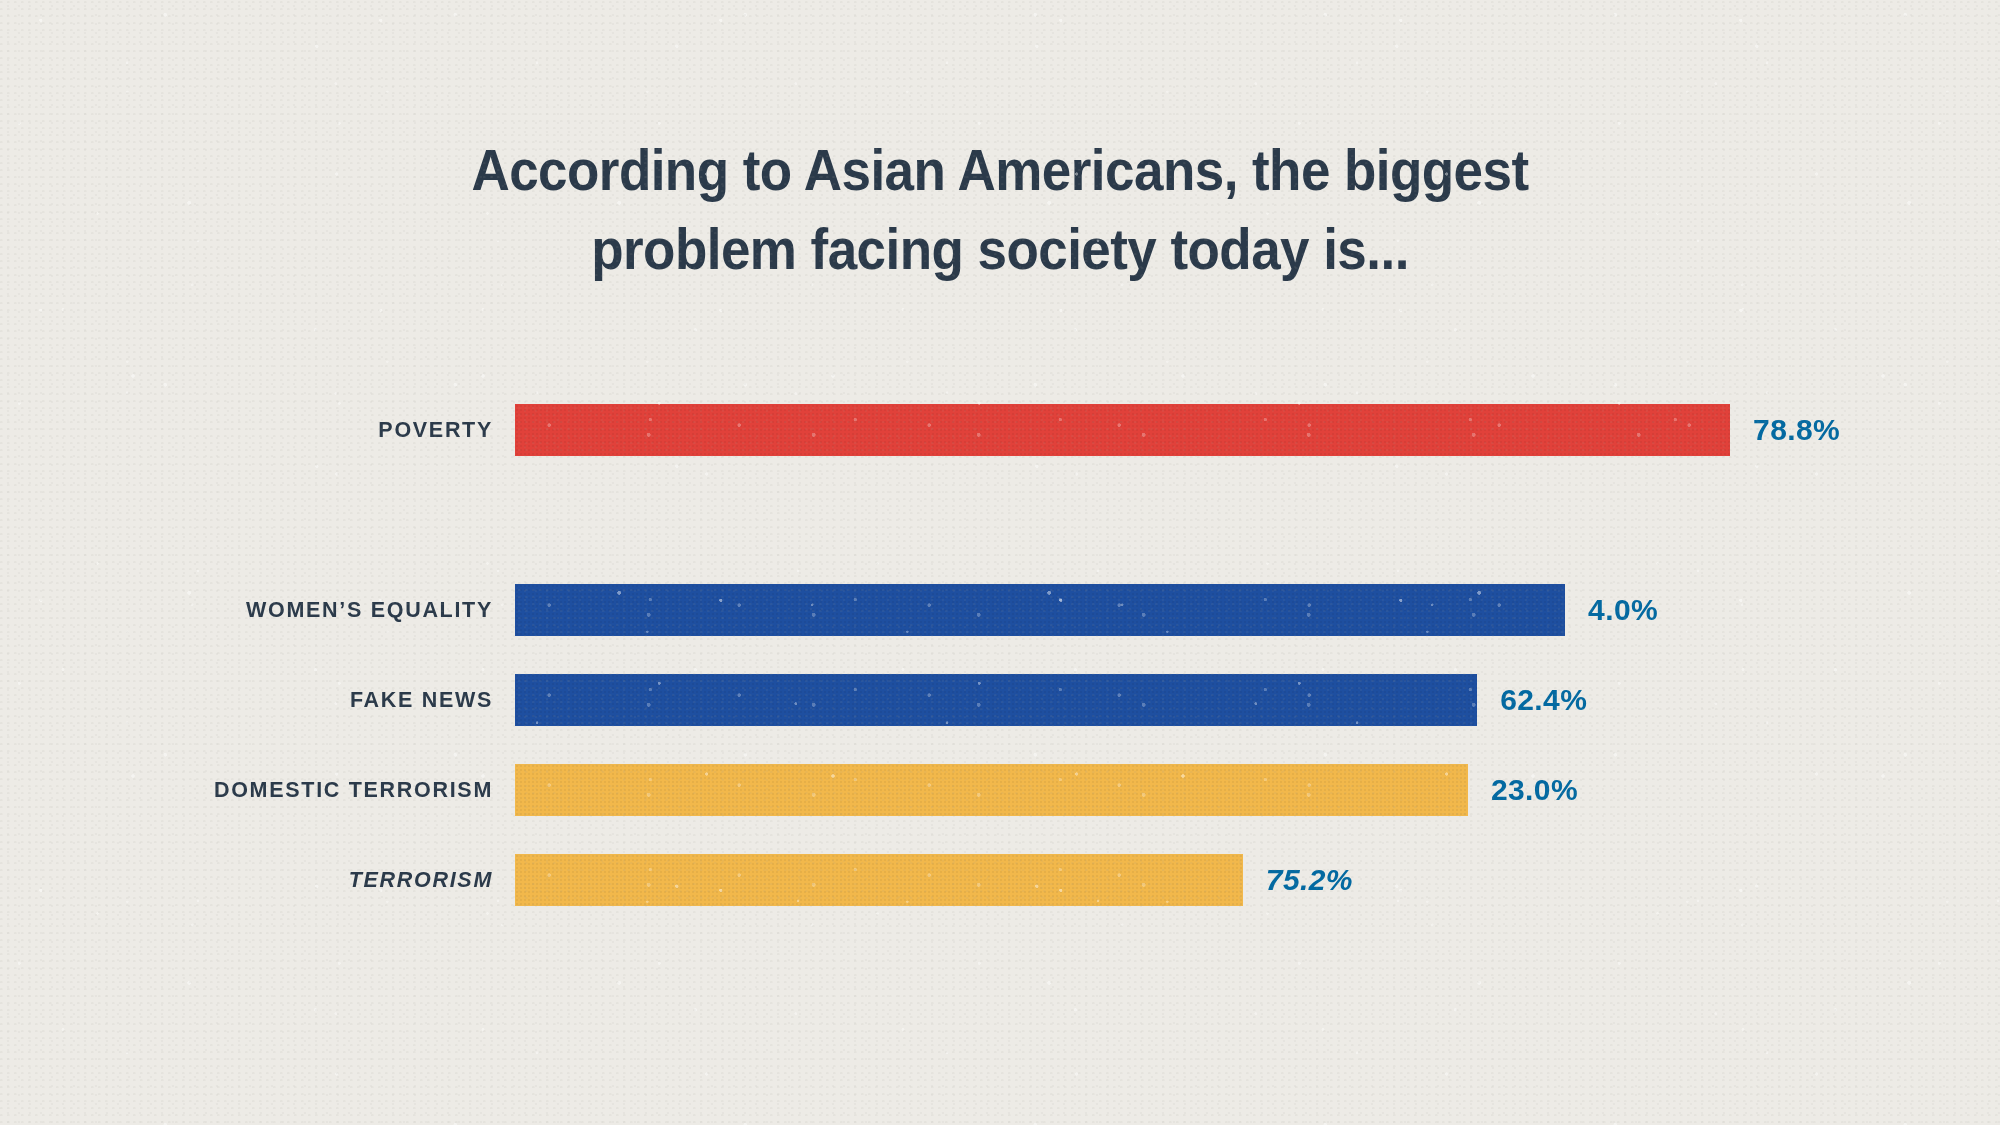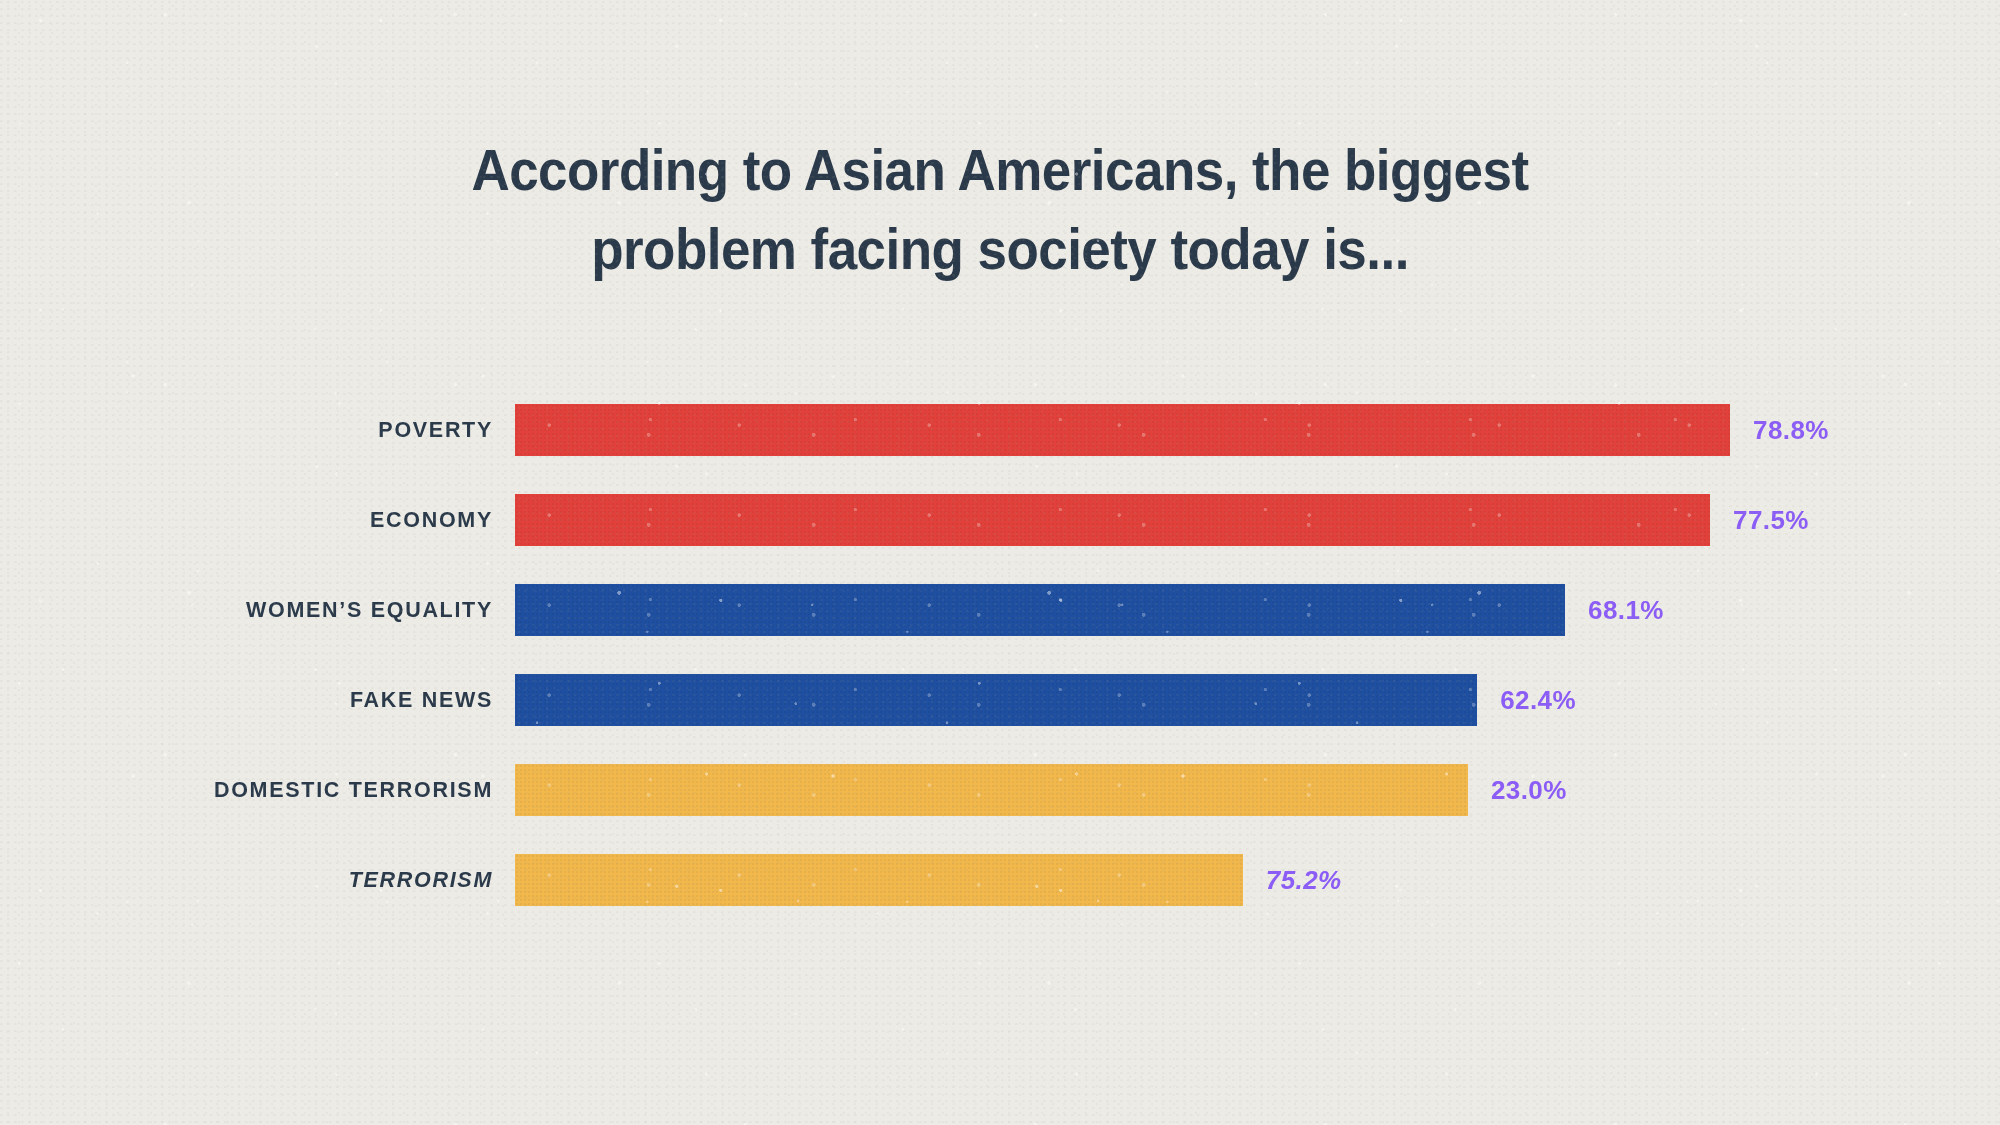--- a/index.html
+++ b/index.html
@@ -139,24 +139,24 @@
   .bar::before {
     content: "";
     position: absolute;
     inset: 0;
     opacity: .18;
     background-image:
       radial-gradient(circle at 50% 50%, rgba(0,0,0,.28) 0 .7px, transparent 1px);
     background-size: 4px 4px;
   }
   .value-label {
-    color: #8b5cf6;
+    color: #0369a1;
     font-family: "Liberation Sans", "DejaVu Sans", sans-serif;
     font-weight: 700;
-    font-size: 26px;
+    font-size: 30px;
     letter-spacing: .4px;
     margin-left: 23px;
     white-space: nowrap;
   }
 </style>
 </head>
 <body>
 
 <div id="canvas">
 
@@ -169,32 +169,25 @@
   </div>
 
   <div id="chart">
       <div class="row" style="top: 404px;">
         <div class="cat-label">POVERTY</div>
         <div class="bar-wrap" style="left: 515px;">
           <div class="bar" style="width: 1215.1px; background-color: rgb(225, 65, 58);"></div>
           <div class="value-label">78.8%</div>
         </div>
       </div>
-      <div class="row" style="top: 494px;">
-        <div class="cat-label">ECONOMY</div>
-        <div class="bar-wrap" style="left: 515px;">
-          <div class="bar" style="width: 1195.05px; background-color: rgb(225, 65, 58);"></div>
-          <div class="value-label">77.5%</div>
-        </div>
-      </div>
       <div class="row" style="top: 584px;">
         <div class="cat-label">WOMEN’S EQUALITY</div>
         <div class="bar-wrap" style="left: 515px;">
           <div class="bar" style="width: 1050.1px; background-color: rgb(30, 79, 160);"></div>
-          <div class="value-label">68.1%</div>
+          <div class="value-label">4.0%</div>
         </div>
       </div>
       <div class="row" style="top: 674px;">
         <div class="cat-label">FAKE NEWS</div>
         <div class="bar-wrap" style="left: 515px;">
           <div class="bar" style="width: 962.208px; background-color: rgb(30, 79, 160);"></div>
           <div class="value-label">62.4%</div>
         </div>
       </div>
       <div class="row" style="top: 764px;">

